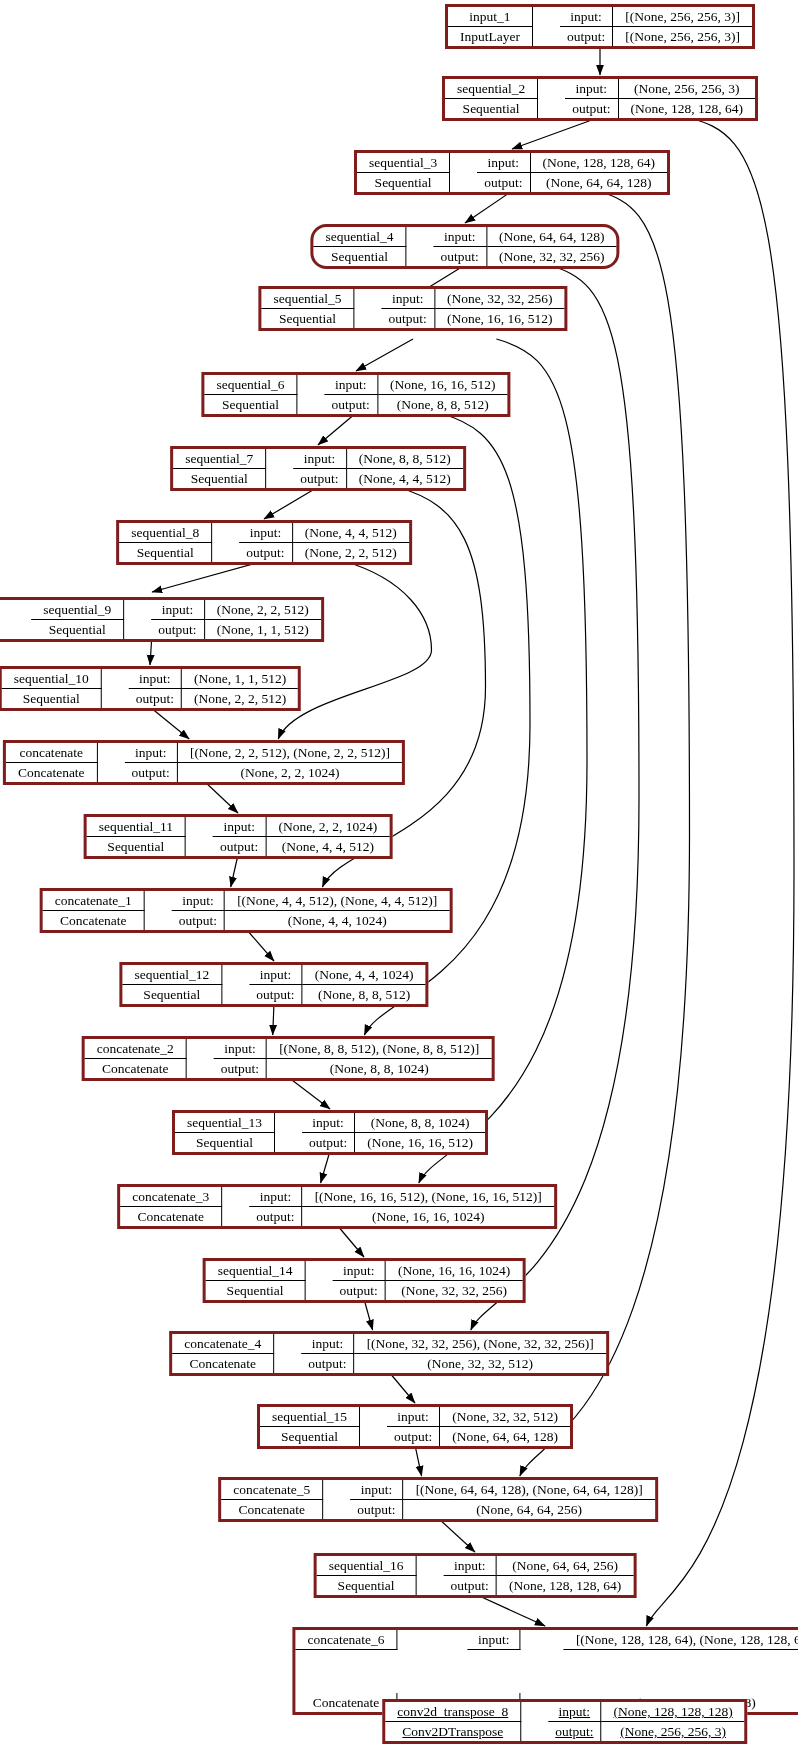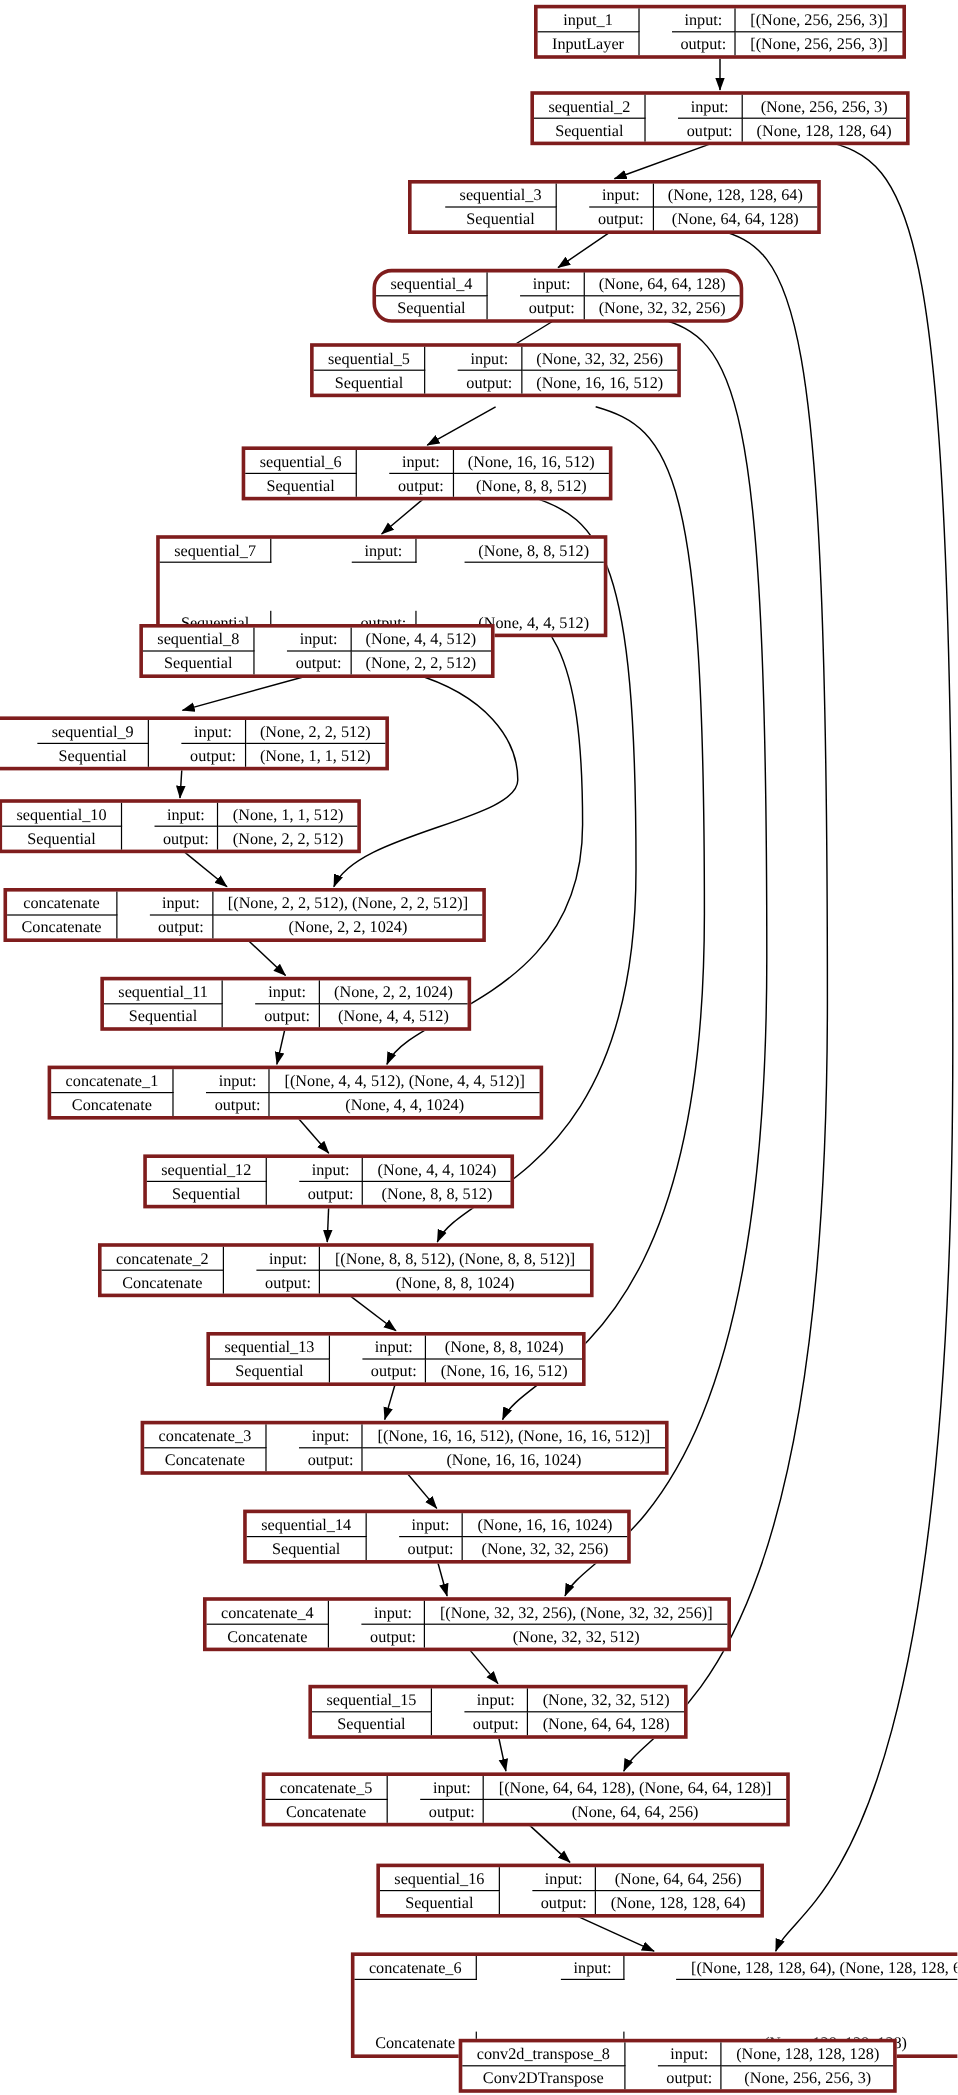--- a/index.html
+++ b/index.html
@@ -87,21 +87,21 @@
         <div class="cell col-value">[(None, 256, 256, 3)]</div>
       </div>
       <div class="node" style="left: 600px; top: 76px;">
         <div class="cell col-name bR bB">sequential_2</div>
         <div class="cell col-label bR bB">input:</div>
         <div class="cell col-value bB">(None, 256, 256, 3)</div>
         <div class="cell col-name bR">Sequential</div>
         <div class="cell col-label bR">output:</div>
         <div class="cell col-value">(None, 128, 128, 64)</div>
       </div>
-      <div class="node" style="left: 512px; top: 150px; padding-left: 28px;">
+      <div class="node" style="left: 512px; top: 150px;">
         <div class="cell col-name bR bB">sequential_3</div>
         <div class="cell col-label bR bB">input:</div>
         <div class="cell col-value bB">(None, 128, 128, 64)</div>
         <div class="cell col-name bR">Sequential</div>
         <div class="cell col-label bR">output:</div>
         <div class="cell col-value">(None, 64, 64, 128)</div>
       </div>
       <div class="node" style="left: 465px; top: 224px; border-radius: 16px;">
         <div class="cell col-name bR bB">sequential_4</div>
         <div class="cell col-label bR bB">input:</div>
@@ -119,21 +119,21 @@
         <div class="cell col-value">(None, 16, 16, 512)</div>
       </div>
       <div class="node" style="left: 356px; top: 372px;">
         <div class="cell col-name bR bB">sequential_6</div>
         <div class="cell col-label bR bB">input:</div>
         <div class="cell col-value bB">(None, 16, 16, 512)</div>
         <div class="cell col-name bR">Sequential</div>
         <div class="cell col-label bR">output:</div>
         <div class="cell col-value">(None, 8, 8, 512)</div>
       </div>
-      <div class="node" style="left: 318px; top: 446px; gap: 40px;">
+      <div class="node" style="left: 318px; top: 446px;">
         <div class="cell col-name bR bB">sequential_7</div>
         <div class="cell col-label bR bB">input:</div>
         <div class="cell col-value bB">(None, 8, 8, 512)</div>
         <div class="cell col-name bR">Sequential</div>
         <div class="cell col-label bR">output:</div>
         <div class="cell col-value">(None, 4, 4, 512)</div>
       </div>
       <div class="node" style="left: 264px; top: 520px;">
         <div class="cell col-name bR bB">sequential_8</div>
         <div class="cell col-label bR bB">input:</div>
@@ -255,21 +255,21 @@
         <div class="cell col-value">(None, 128, 128, 64)</div>
       </div>
       <div class="node" style="left: 562px; top: 1627px; gap: 43px;">
         <div class="cell col-name bR bB">concatenate_6</div>
         <div class="cell col-label bR bB">input:</div>
         <div class="cell col-value bB">[(None, 128, 128, 64), (None, 128, 128, 64)]</div>
         <div class="cell col-name bR">Concatenate</div>
         <div class="cell col-label bR">output:</div>
         <div class="cell col-value">(None, 128, 128, 128)</div>
       </div>
-      <div class="node" style="left: 565px; top: 1699px;">
+      <div class="node" style="left: 565px; top: 1699px; text-decoration: underline;">
         <div class="cell col-name bR bB">conv2d_transpose_8</div>
         <div class="cell col-label bR bB">input:</div>
         <div class="cell col-value bB">(None, 128, 128, 128)</div>
         <div class="cell col-name bR">Conv2DTranspose</div>
         <div class="cell col-label bR">output:</div>
         <div class="cell col-value">(None, 256, 256, 3)</div>
       </div>
     </div>
 </div>
 

